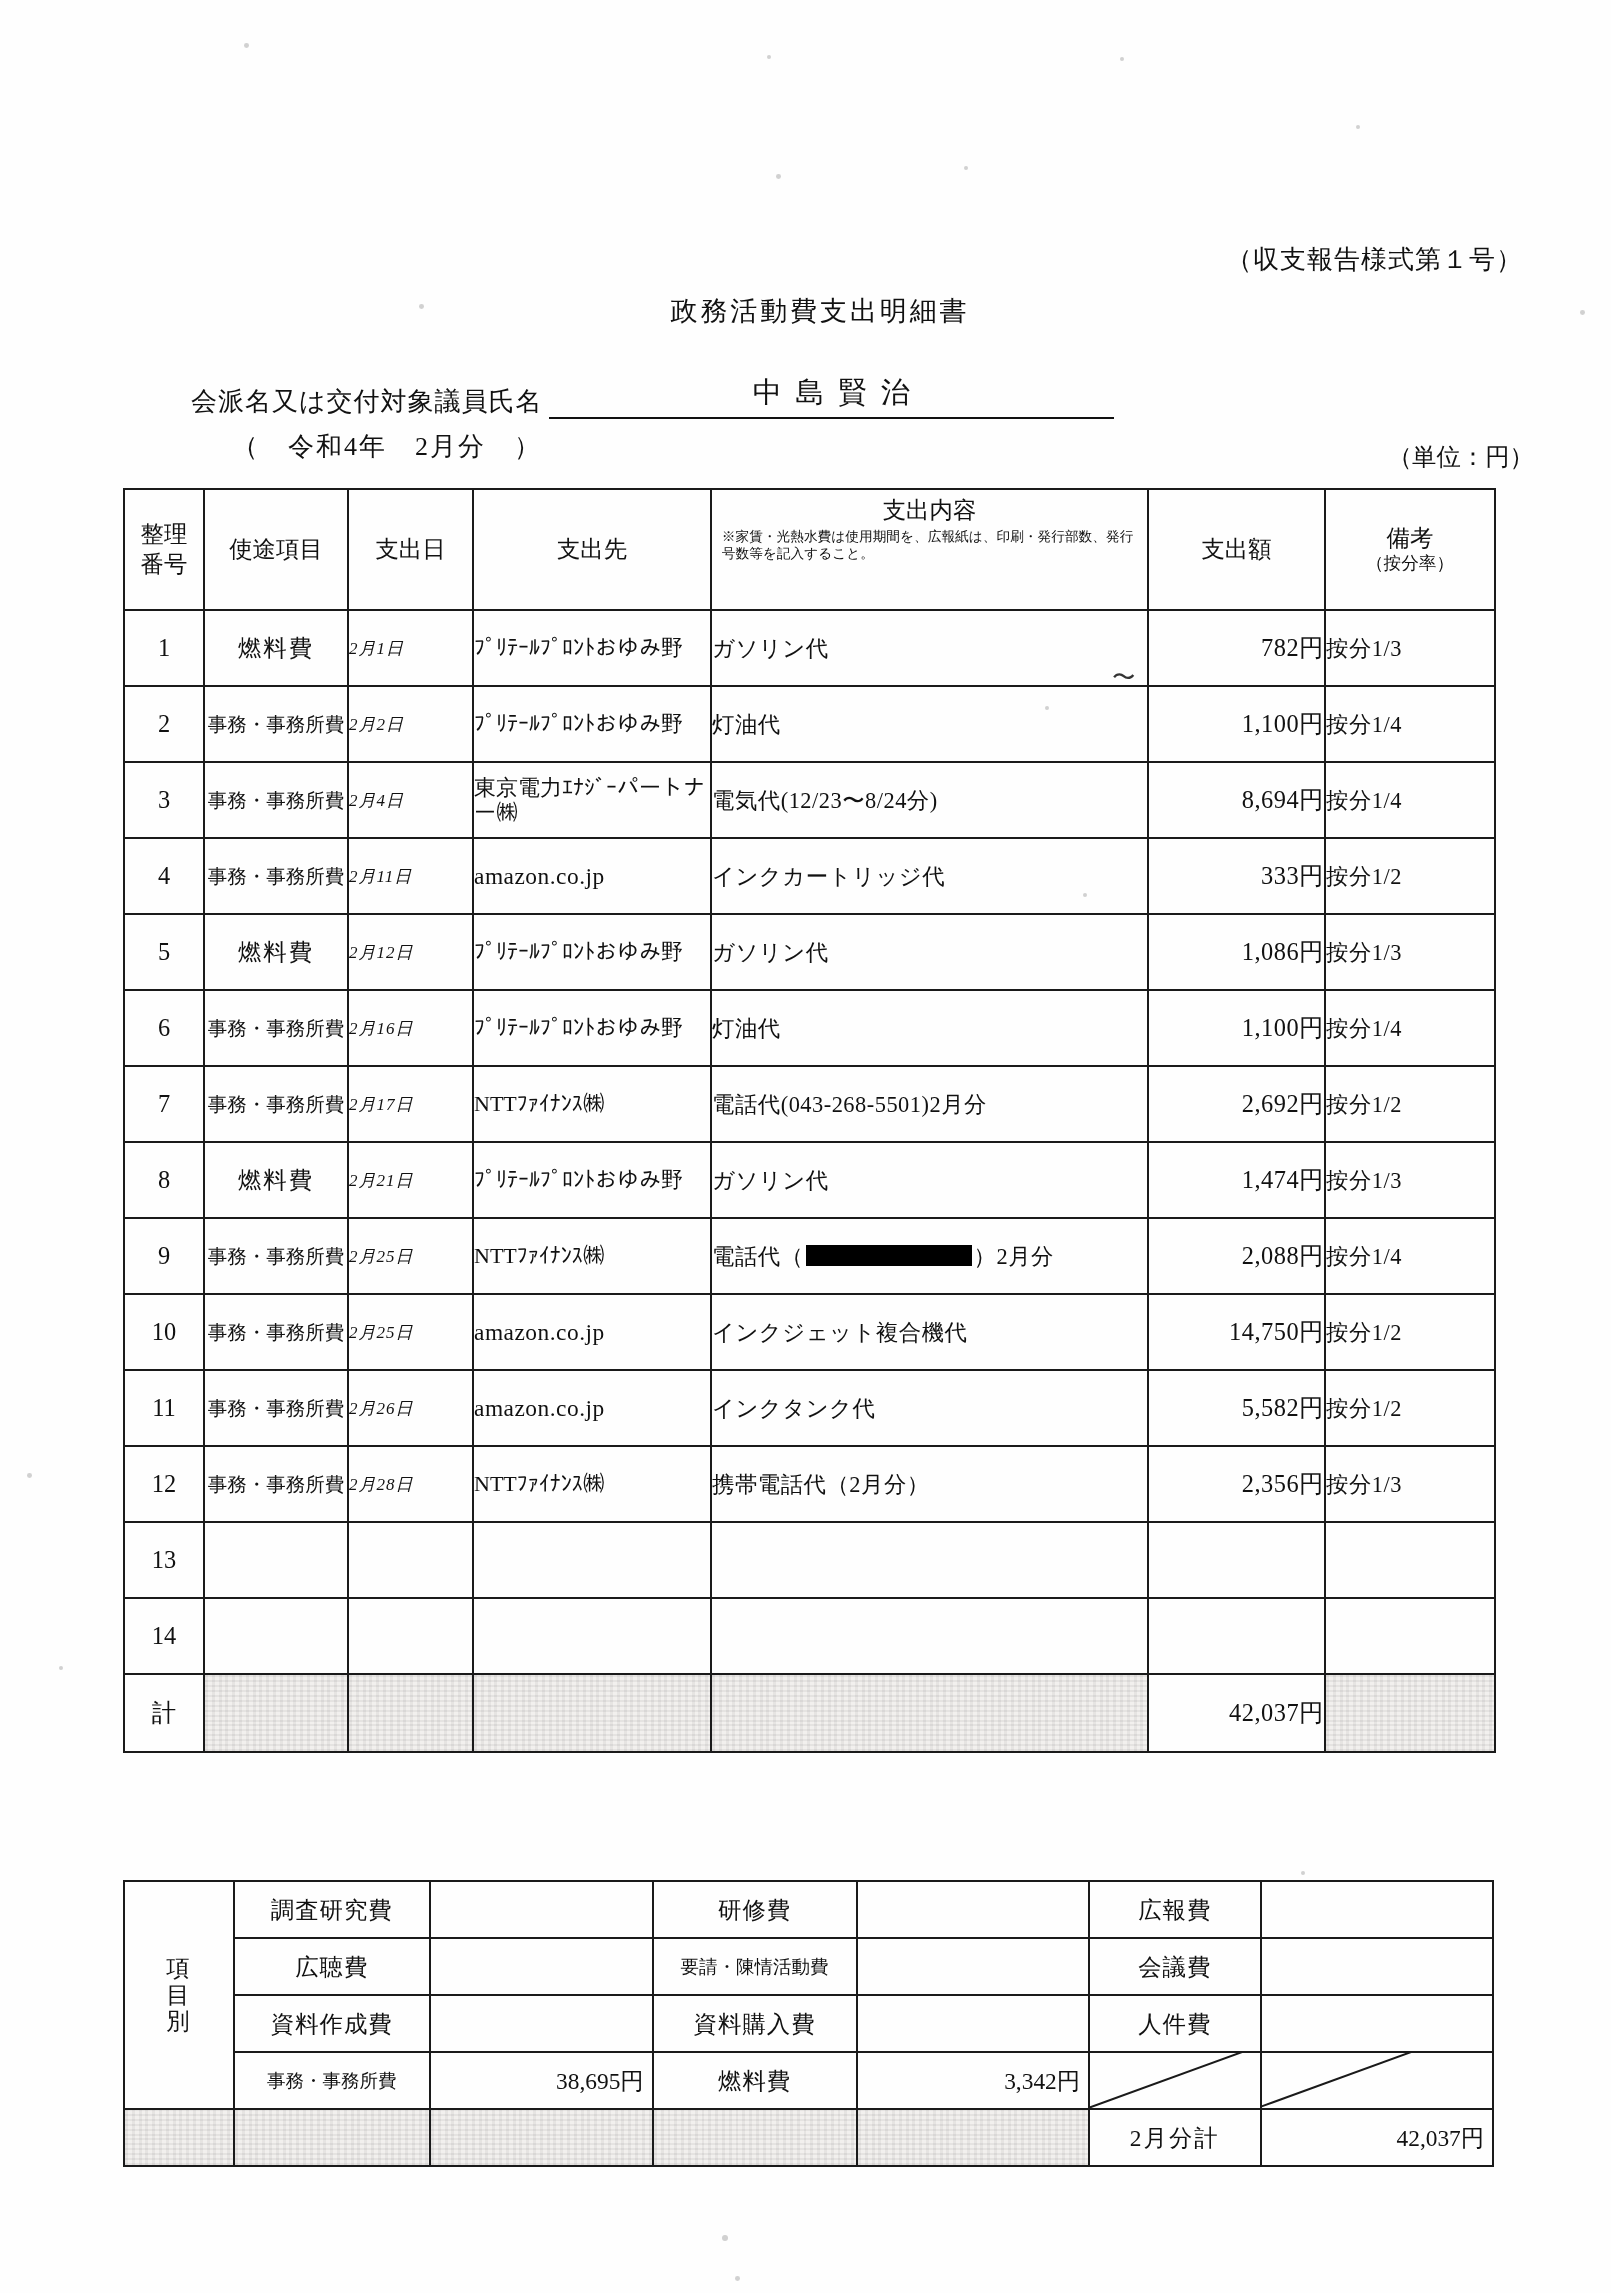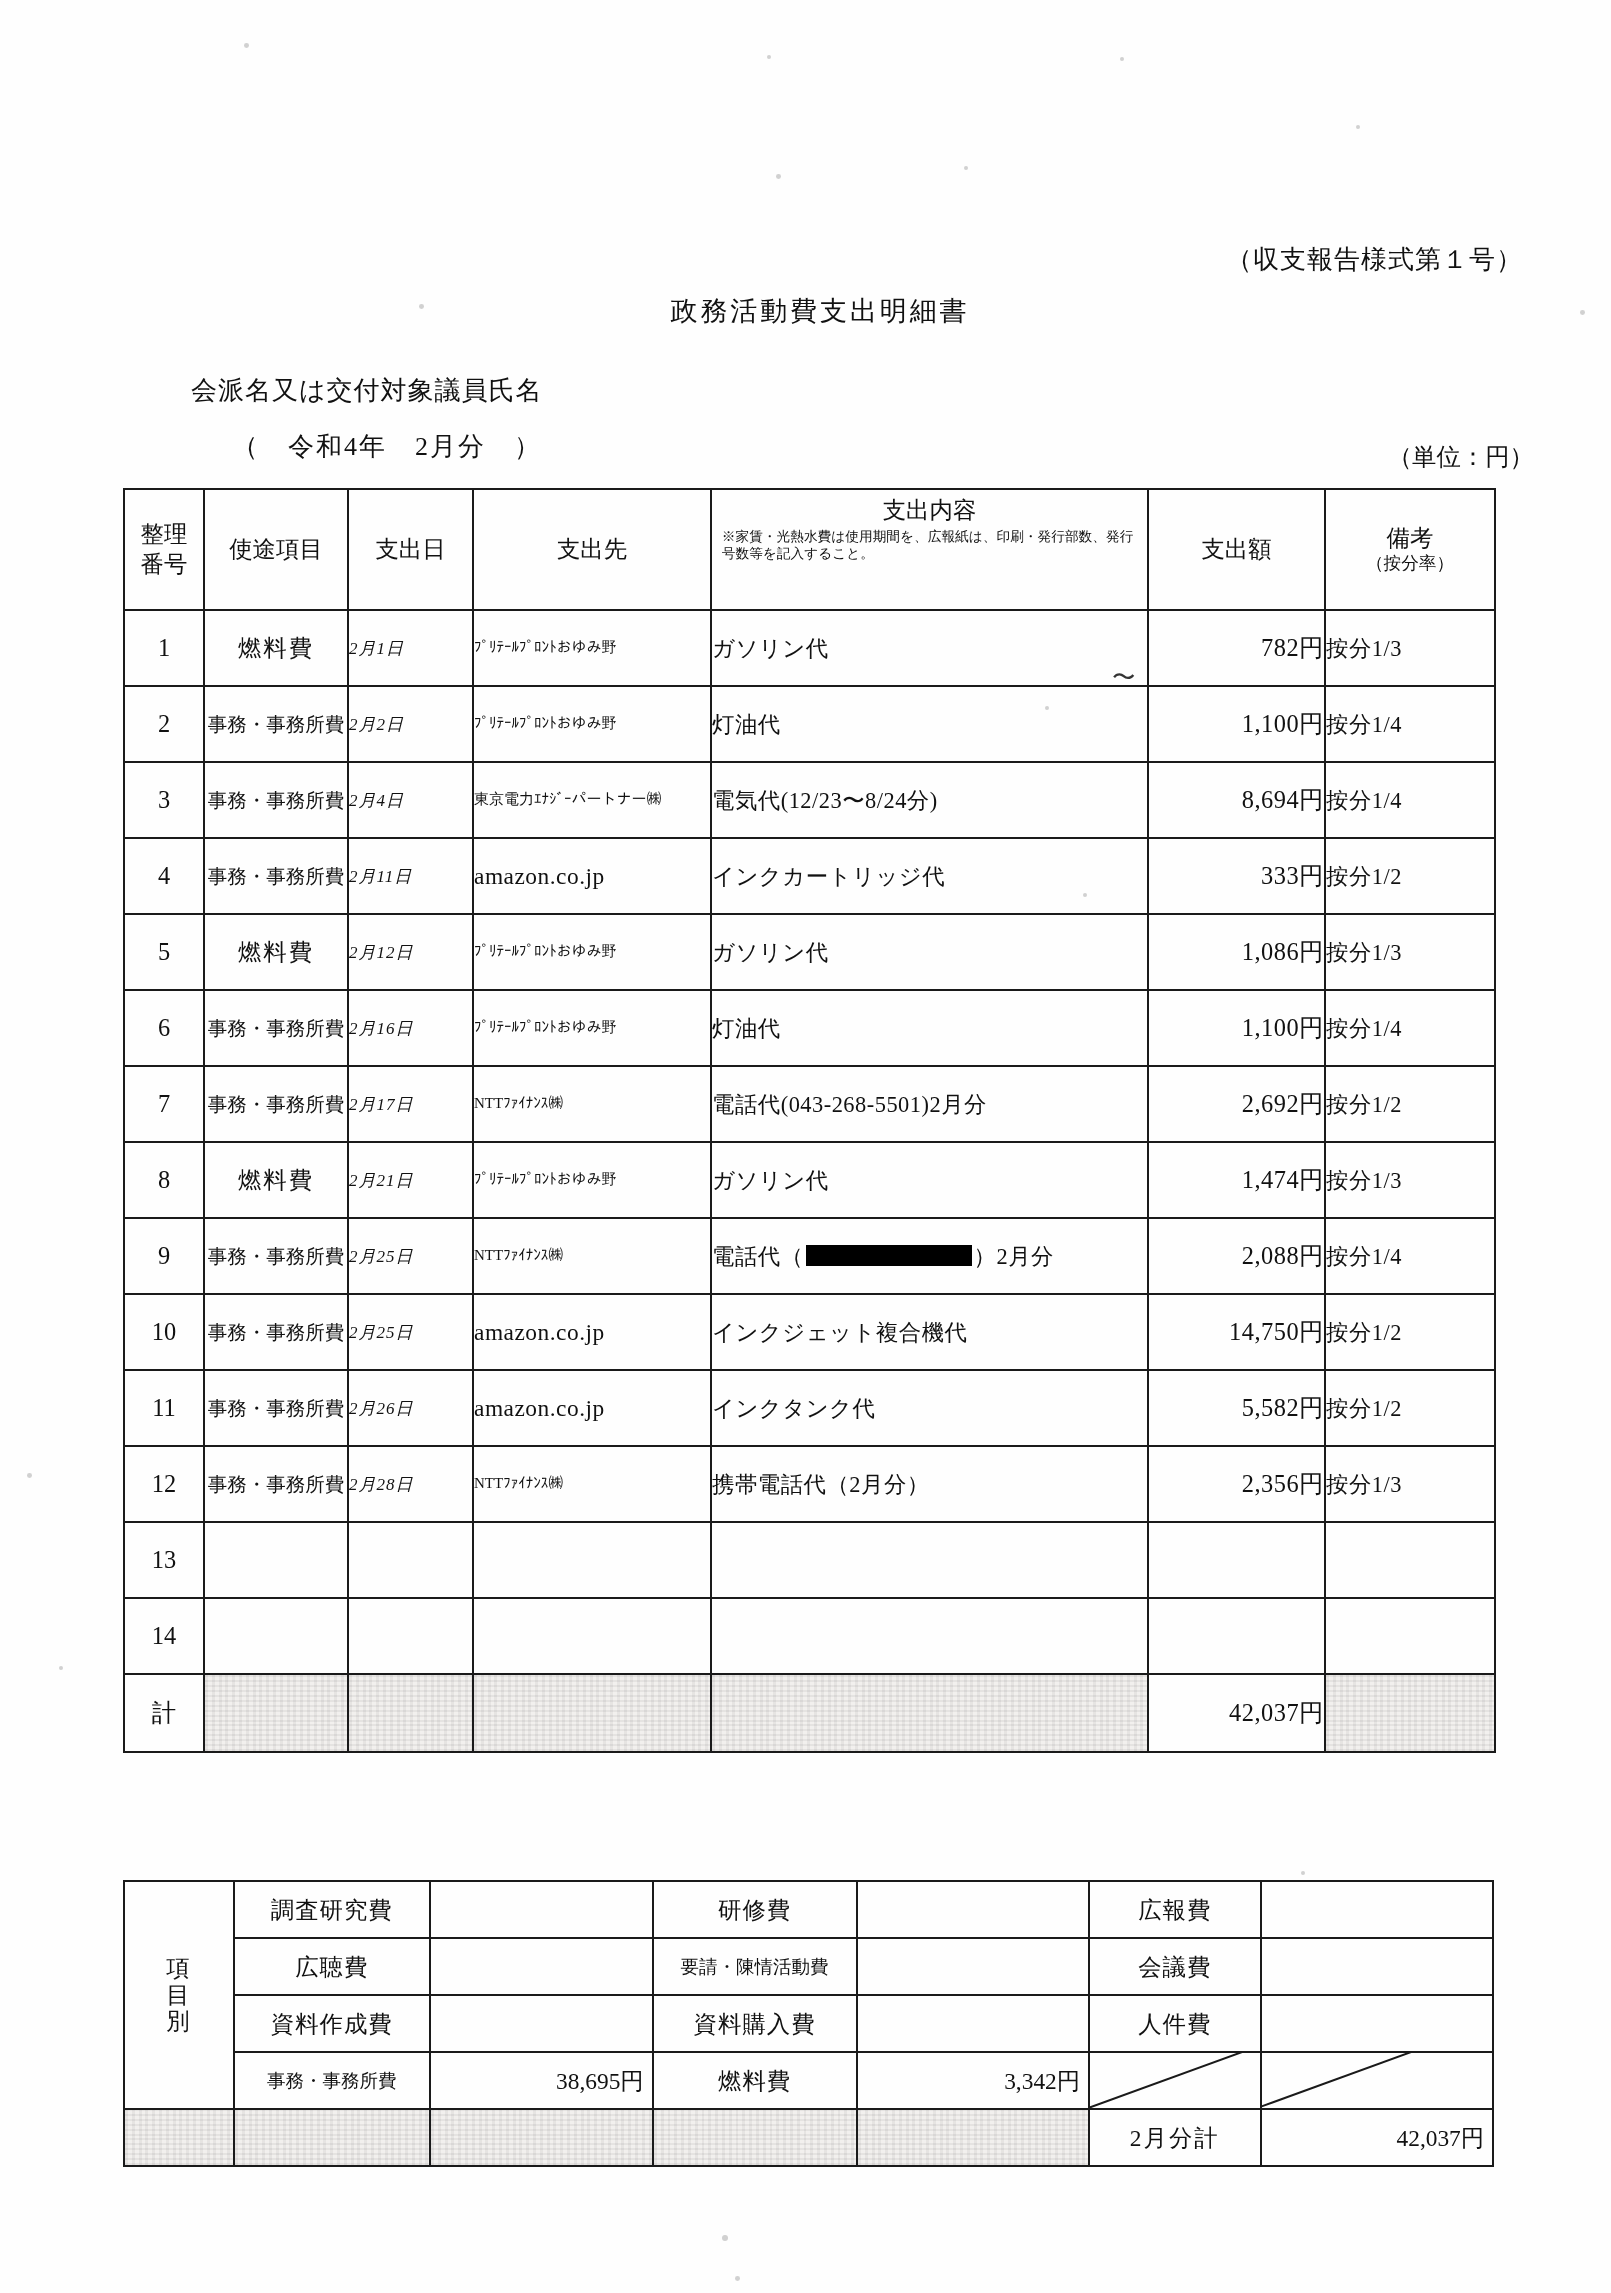--- a/index.html
+++ b/index.html
@@ -114,21 +114,21 @@
   td.c-no { text-align: center; font-size: 24.4px; }
   td.c-item { text-align: center; font-size: 19.5px; letter-spacing: 0; }
   td.c-item.big { font-size: 23.4px; letter-spacing: 2px; }
   td.c-date { font-size: 17px; letter-spacing: 1px; font-style: italic; }
   td.c-payee {
     font-size: 20.5px;
     padding: 2px 3.9px 2px 5.9px;
     line-height: 1.15;
     letter-spacing: 0;
   }
-  td.c-payee.kana { font-size: 15px; }
+  td.c-payee.kana { font-size: 22px; }
   td.c-payee.ascii { font-size: 23.4px; letter-spacing: 0.5px; }
   td.c-desc {
     font-size: 22.4px;
     padding: 2px 5.9px;
     letter-spacing: 0.5px;
   }
   td.c-amt {
     text-align: right;
     font-size: 24.4px;
     padding-right: 7.8px;
@@ -230,20 +230,21 @@
   <div class="speck" style="left:722px;top:2235px;width:5.9px;height:5.9px;"></div>
   <div class="speck" style="left:735px;top:2276px;width:4.9px;height:4.9px;"></div>
   <div class="speck" style="left:1045px;top:706px;width:3.9px;height:3.9px;"></div>
   <div class="speck" style="left:1083px;top:893px;width:3.9px;height:3.9px;"></div>
 
   <div class="form-no">（収支報告様式第１号）</div>
   <div class="doc-title">政務活動費支出明細書</div>
 
   <div class="name-row">
     <span class="name-label">会派名又は交付対象議員氏名</span>
+    <span class="name-value">中島賢治</span>
   </div>
 
   <div class="period">（　令和4年　2月分　）</div>
   <div class="unit">（単位：円）</div>
 
   <table class="main">
     <colgroup>
       <col style="width:80px">
       <col style="width:144px">
       <col style="width:125px">

